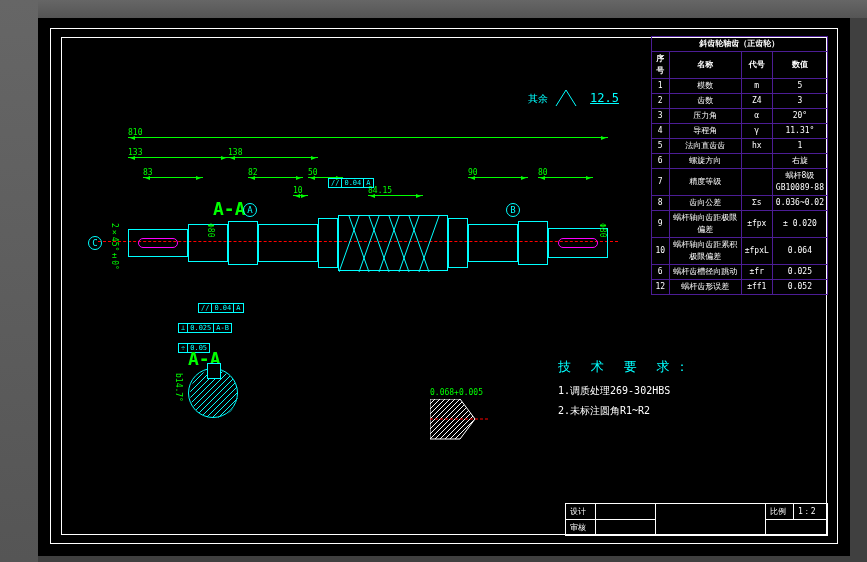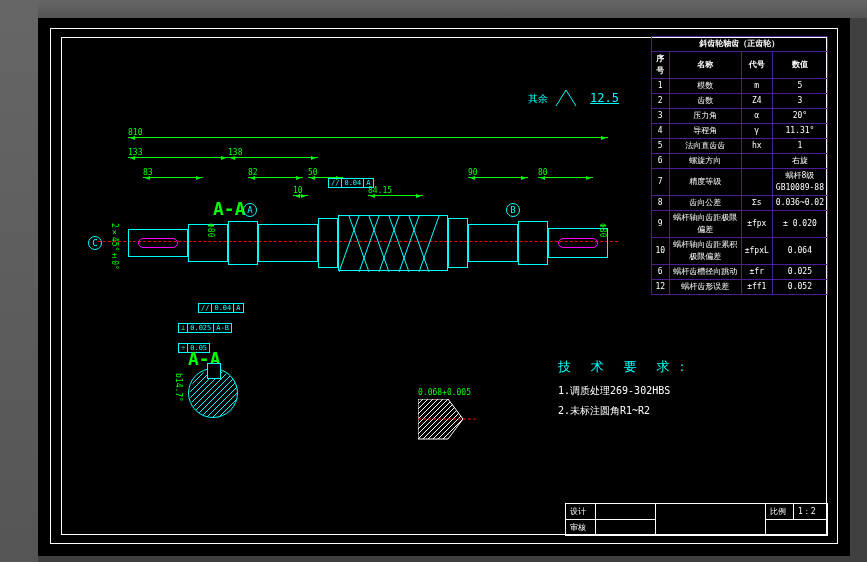--- a/index.html
+++ b/index.html
@@ -33,21 +33,21 @@
 .dim .line::before { left: 0; border-right: 5px solid #0f0; }
 .dim .line::after { right: 0; border-left: 5px solid #0f0; }
 .section-label { color: #0f0; font-size: 18px; font-weight: bold; position: absolute; }
 .datum { position: absolute; color: #0ff; font-size: 9px; border: 1px solid #0ff; border-radius: 50%; width: 14px; height: 14px; text-align: center; line-height: 12px; }
 .gd-box { position: absolute; border: 1px solid #0ff; color: #0ff; font-size: 7px; display: flex; }
 .gd-box span { border-right: 1px solid #0ff; padding: 0 2px; }
 .gd-box span:last-child { border-right: none; }
 .detail-circle { position: absolute; left: 150px; top: 350px; }
 .detail-circle .circ { width: 50px; height: 50px; border: 1px solid #0ff; border-radius: 50%; position: relative; }
 .detail-circle .key { position: absolute; left: 18px; top: -6px; width: 14px; height: 16px; border: 1px solid #0ff; background: #000; }
-.hatch-detail { position: absolute; left: 380px; top: 370px; width: 60px; height: 50px; }
+.hatch-detail { position: absolute; left: 392px; top: 370px; width: 60px; height: 50px; }
 .vert-text { writing-mode: vertical-rl; color: #0f0; font-size: 8px; position: absolute; }
 </style>
 </head>
 <body>
 
 <div class="viewport">
   <div class="ruler-h"></div>
   <div class="ruler-v"></div>
 
   <div class="canvas">

